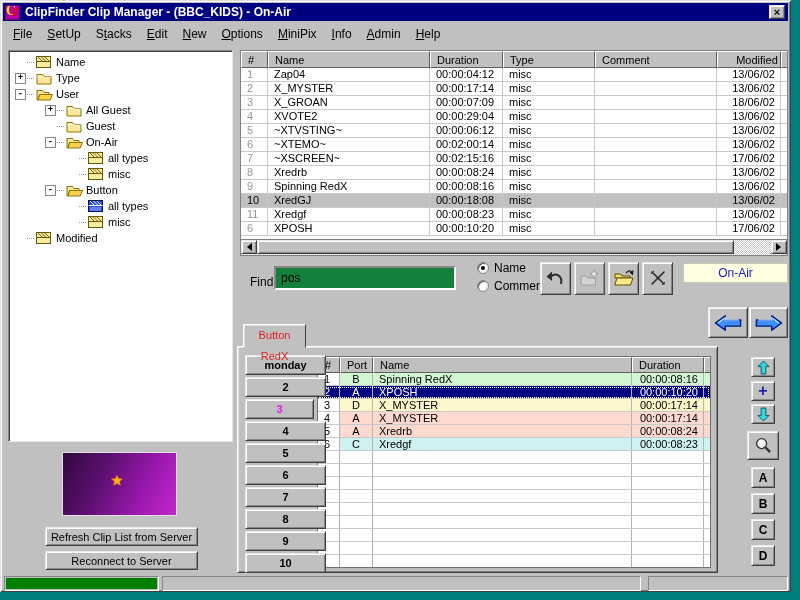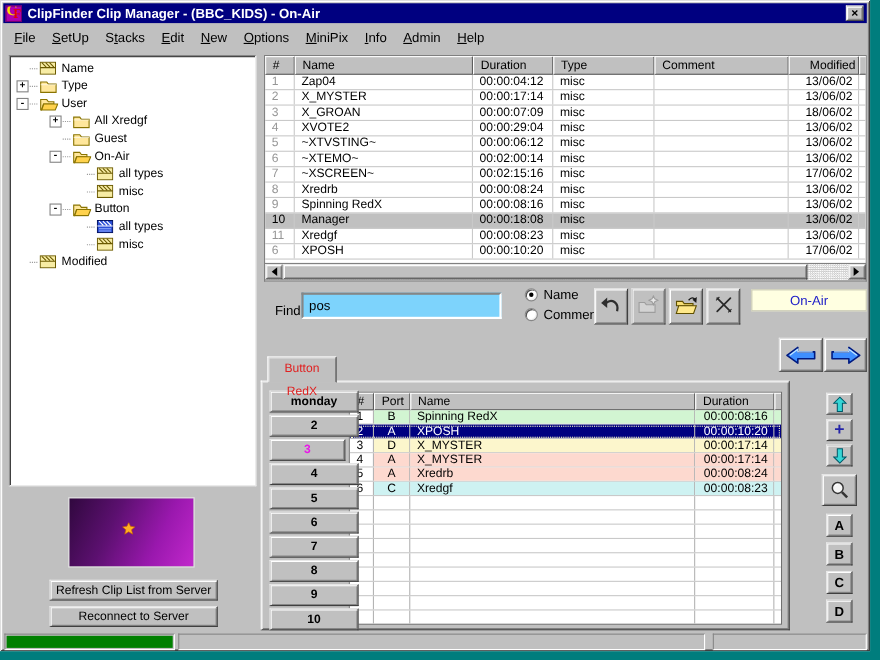--- a/index.html
+++ b/index.html
@@ -69,21 +69,21 @@
              background-image:repeating-conic-gradient(#fff 0 25%, #c8c8c8 0 50%);
              background-size:2px 2px; border:1px solid #808080; border-top:none; }
   .sb-btn { position:absolute; top:0; width:16px; height:14px; }
   .tri { width:0; height:0; border:4px solid transparent; }
   .tri-l { border-right:5px solid #000; margin-right:3px; }
   .tri-r { border-left:5px solid #000; margin-left:3px; }
   .sb-thumb { position:absolute; left:16px; top:0; width:477px; height:14px; }
   
   .find-label { position:absolute; left:250px; top:275px; font-size:12px; }
   .find-input { position:absolute; left:274px; top:266px; width:182px; height:24px;
-                border:2px solid; border-color:#868686 #fff #fff #868686; background:#7dd3fc;
+                border:2px solid; border-color:#868686 #fff #fff #868686; background:#15803d;
                 font:12px "Liberation Sans",sans-serif; padding-left:5px; outline:none; }
   .radio-row { position:absolute; left:477px; height:14px; display:flex; align-items:center; font-size:12px; }
   .radio-dot { width:12px; height:12px; border-radius:50%; background:#fff; margin-right:5px;
                border:1px solid #868686; box-shadow: inset 1px 1px 0 #555, inset -1px -1px 1px #eee; position:relative; }
   .radio-dot.on::after { content:""; position:absolute; left:3px; top:3px; width:4px; height:4px;
                border-radius:50%; background:#000; }
   .tool-btn { position:absolute; top:262px; width:31px; height:33px; }
   .onair { position:absolute; left:683px; top:263px; width:105px; height:20px;
            background:var(--onair-bg,#ffffe1); color:var(--onair-text,#2020c8);
            border:1px solid #c8c8b4; text-align:center; line-height:18px; font-size:12px; }
@@ -199,21 +199,21 @@
       </div>
       <div class="tree-row lvl2">
         <span class="expander">+</span>
         <span class="connector"></span>
         <span class="tree-icon">
           <svg width="16" height="13" viewBox="0 0 16 13">
             <path d="M1 2.5 h5.5 l1.5 2 H15 V12 H1 z" fill="#ffe79c" stroke="#8a7400"></path>
             <line x1="1" y1="5" x2="15" y2="5" stroke="#fff" opacity="0.6"></line>
           </svg>
         </span>
-        <span class="tree-label">All Xredgf</span>
+        <span class="tree-label">All Guest</span>
       </div>
       <div class="tree-row lvl2">
         <span class="expander hidden"></span>
         <span class="connector"></span>
         <span class="tree-icon">
           <svg width="16" height="13" viewBox="0 0 16 13">
             <path d="M1 2.5 h5.5 l1.5 2 H15 V12 H1 z" fill="#ffe79c" stroke="#8a7400"></path>
             <line x1="1" y1="5" x2="15" y2="5" stroke="#fff" opacity="0.6"></line>
           </svg>
         </span>
@@ -392,21 +392,21 @@
           <div class="cell num">9</div>
           <div class="cell">Spinning RedX</div>
           <div class="cell">00:00:08:16</div>
           <div class="cell">misc</div>
           <div class="cell"></div>
           <div class="cell mod">13/06/02</div>
           <div class="cell"></div>
         </div>
         <div class="ct-row sel">
           <div class="cell num">10</div>
-          <div class="cell">Manager</div>
+          <div class="cell">XredGJ</div>
           <div class="cell">00:00:18:08</div>
           <div class="cell">misc</div>
           <div class="cell"></div>
           <div class="cell mod">13/06/02</div>
           <div class="cell"></div>
         </div>
         <div class="ct-row">
           <div class="cell num">11</div>
           <div class="cell">Xredgf</div>
           <div class="cell">00:00:08:23</div>

